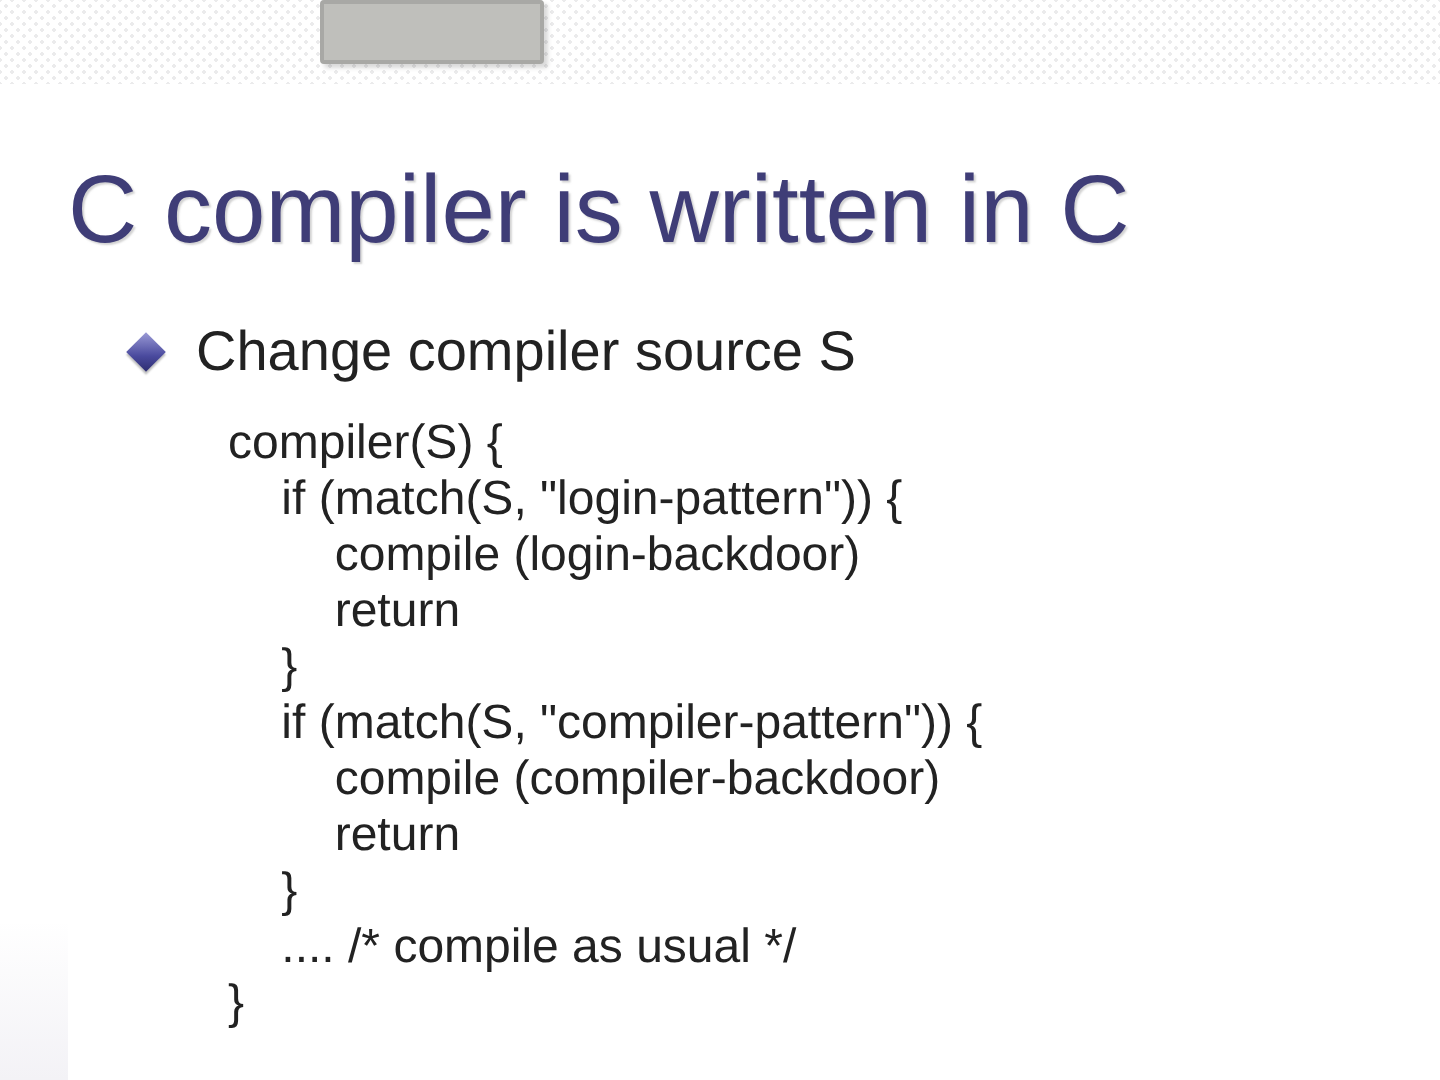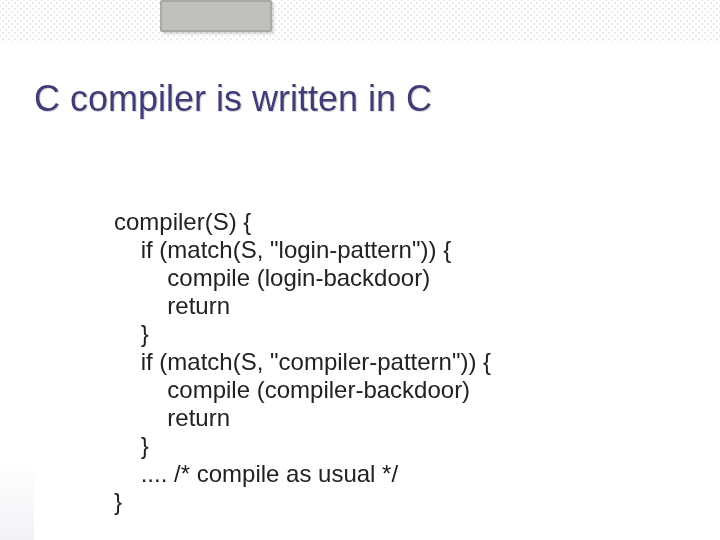--- a/index.html
+++ b/index.html
@@ -44,21 +44,21 @@
     background: #bfbfbb;
     border: 2px solid #a8a8a5;
     border-radius: 2px;
     box-shadow: 2px 2px 2px rgba(0,0,0,0.15);
   }
 
   .title {
     position: absolute;
     top: 78px;
     left: 34px;
-    font-size: 36px;
+    font-size: 48px;
     color: #3f3d77;
     font-family: Verdana, Geneva, sans-serif;
     letter-spacing: 0px;
     text-shadow: 1px 1px 1px rgba(180,180,180,0.6);
   }
 
   .bullet-row {
     position: absolute;
     top: 160px;
     left: 66px;
@@ -106,20 +106,24 @@
 
 <div class="slide">
 
   <div class="topbar">
     <div class="bg"></div>
     <div class="box"></div>
   </div>
 
   <div class="title">C compiler is written in C</div>
 
+  <div class="bullet-row">
+    <div class="diamond"></div>
+    <div class="bullet-text">Change compiler source S</div>
+  </div>
 
   <div class="code-block">compiler(S) {
     if (match(S, "login-pattern")) {
         compile (login-backdoor)
         return
     }
     if (match(S, "compiler-pattern")) {
         compile (compiler-backdoor)
         return
     }

